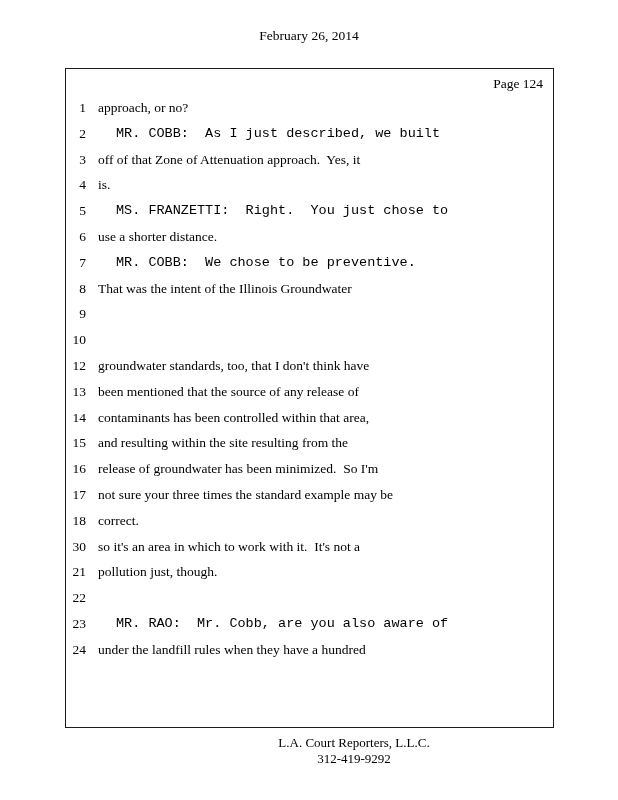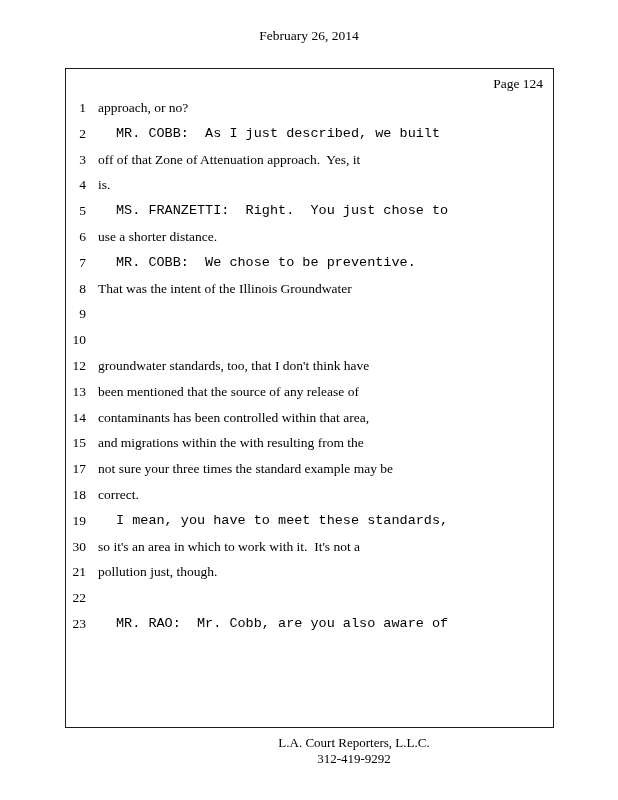--- a/index.html
+++ b/index.html
@@ -129,49 +129,53 @@
         <div class="line">
           <span class="num">13</span>
           <span class="txt">been mentioned that the source of any release of</span>
         </div>
         <div class="line">
           <span class="num">14</span>
           <span class="txt">contaminants has been controlled within that area,</span>
         </div>
         <div class="line">
           <span class="num">15</span>
-          <span class="txt">and migrations within the with resulting from the</span>
+          <span class="txt">and resulting within the site resulting from the</span>
+        </div>
+        <div class="line">
+          <span class="num">16</span>
+          <span class="txt">release of groundwater has been minimized.  So I'm</span>
         </div>
         <div class="line">
           <span class="num">17</span>
           <span class="txt">not sure your three times the standard example may be</span>
         </div>
         <div class="line">
           <span class="num">18</span>
           <span class="txt">correct.</span>
-        </div>
-        <div class="line">
-          <span class="num">19</span>
-          <span class="txt indent">I mean, you have to meet these standards,</span>
         </div>
         <div class="line">
           <span class="num">30</span>
           <span class="txt">so it's an area in which to work with it.  It's not a</span>
         </div>
         <div class="line">
           <span class="num">21</span>
           <span class="txt">pollution just, though.</span>
         </div>
         <div class="line">
           <span class="num">22</span>
         </div>
         <div class="line">
           <span class="num">23</span>
           <span class="txt indent">MR. RAO:  Mr. Cobb, are you also aware of</span>
         </div>
+        <div class="line">
+          <span class="num">24</span>
+          <span class="txt">under the landfill rules when they have a hundred</span>
+        </div>
       </div>
   </div>
 
   <div class="footer">
     <div>L.A. Court Reporters, L.L.C.</div>
     <div>312-419-9292</div>
   </div>
 
 </div>
 

